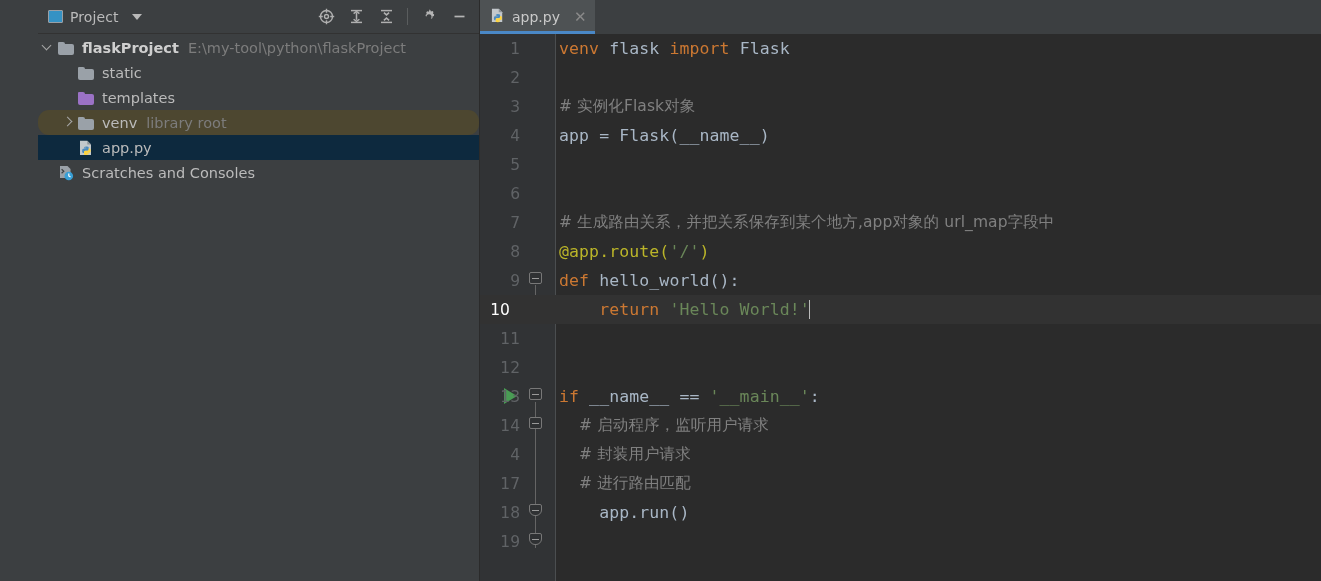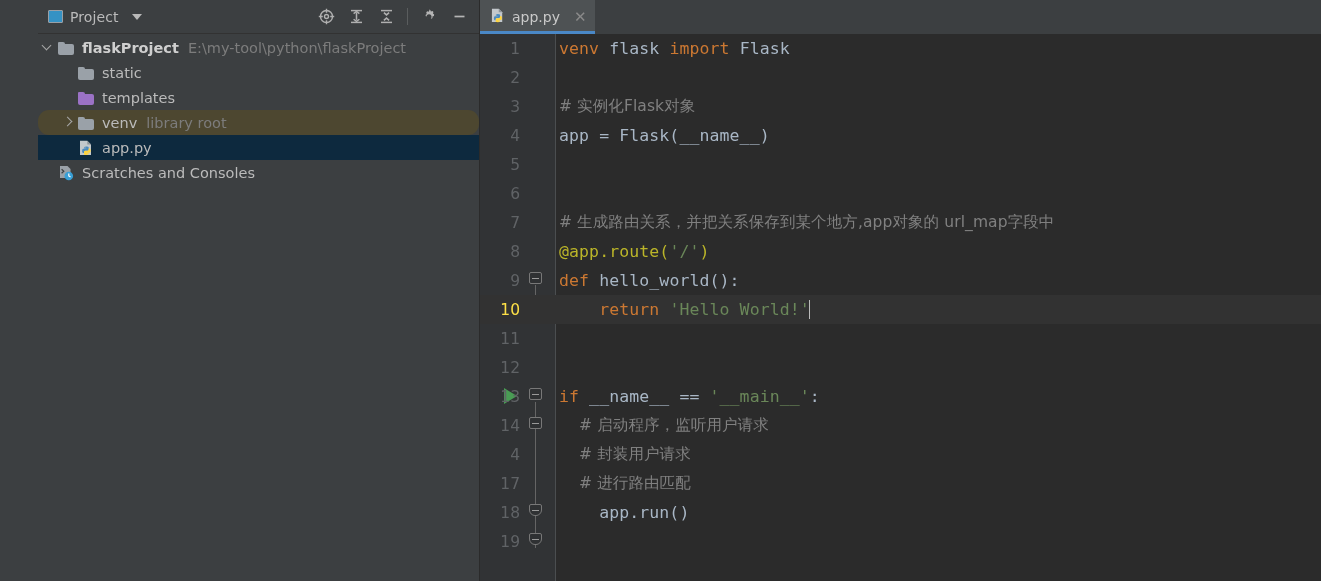--- a/index.html
+++ b/index.html
@@ -149,21 +149,21 @@
   .line.current::before {
     content: ""; position: absolute; left: 0; top: 0;
     width: 841px; height: 29px; background: #323232; z-index: 0;
   }
   .lnum {
     position: relative; z-index: 2;
     width: 40px; flex: 0 0 40px; text-align: right;
     color: #606366; font-size: 15.5px;
     font-family: "DejaVu Sans", sans-serif;
   }
-  .line.current .lnum { color: #fde047; }
+  .line.current .lnum { color: #ffffff; text-align: center; }
   .gutter-mark {
     position: relative; z-index: 2;
     width: 35px; flex: 0 0 35px; height: 29px;
   }
   .code {
     position: relative; z-index: 2; margin-left: 4px;
     font-family: "DejaVu Sans Mono", monospace;
     font-size: 16.5px; white-space: pre;
     color: #a9b7c6; letter-spacing: .1px;
   }

